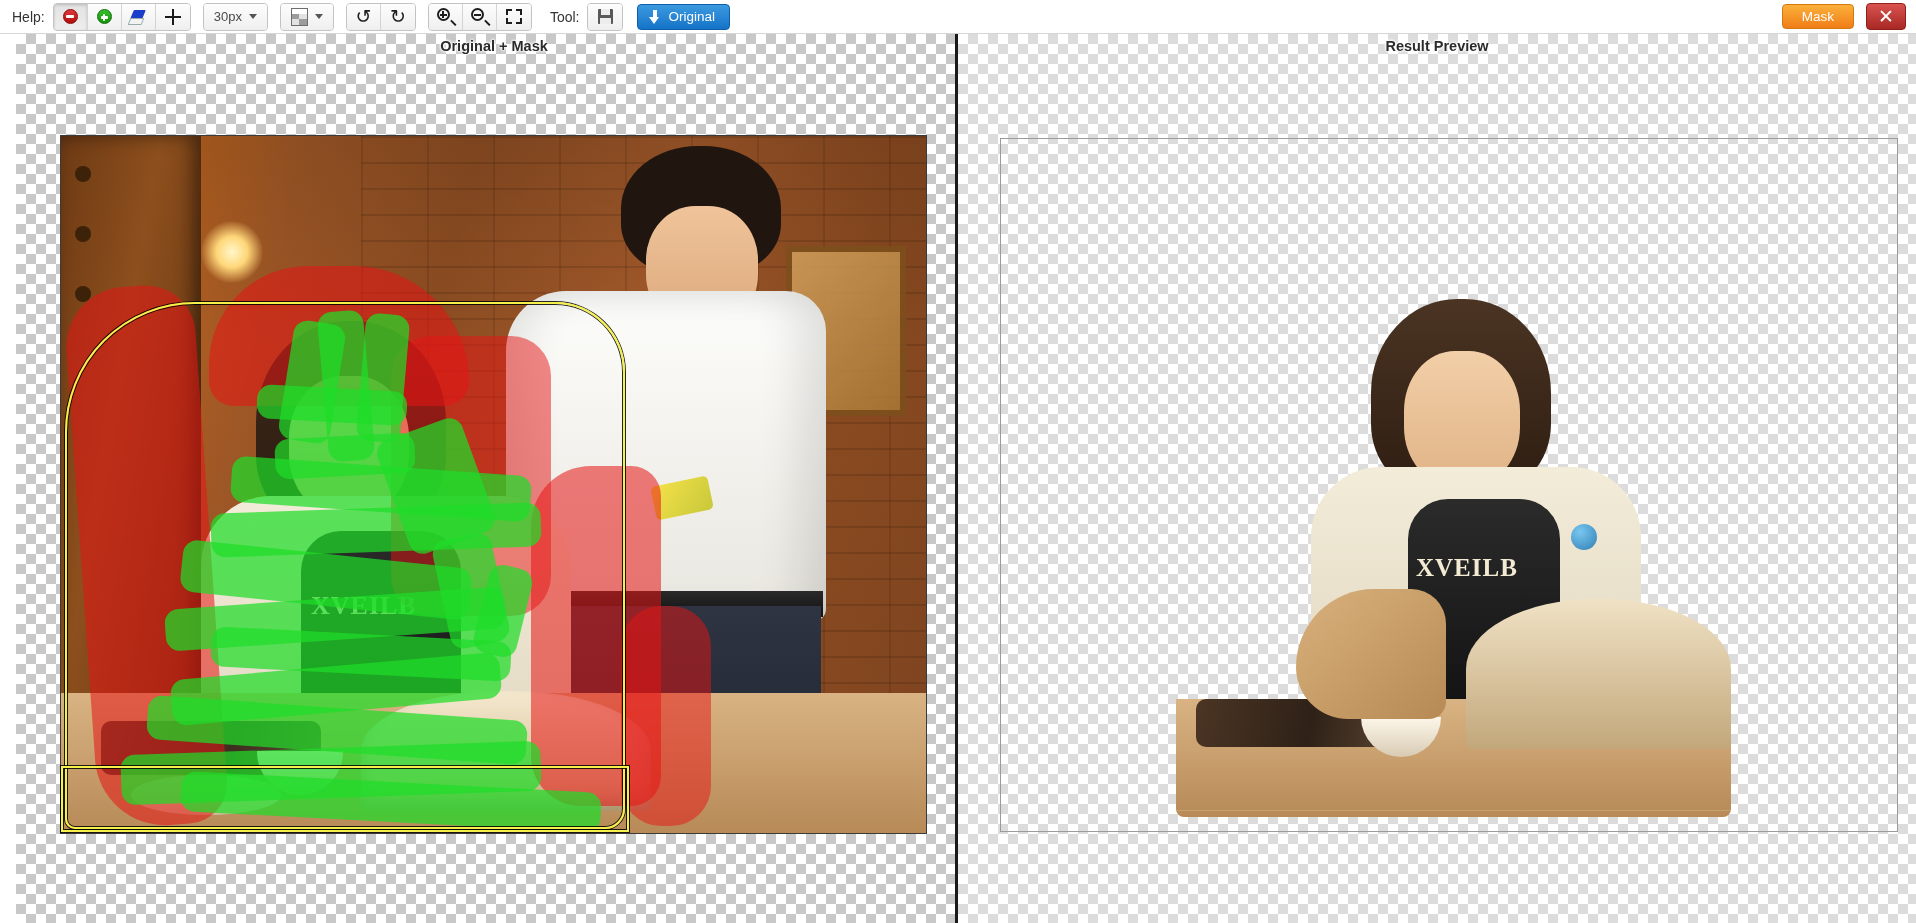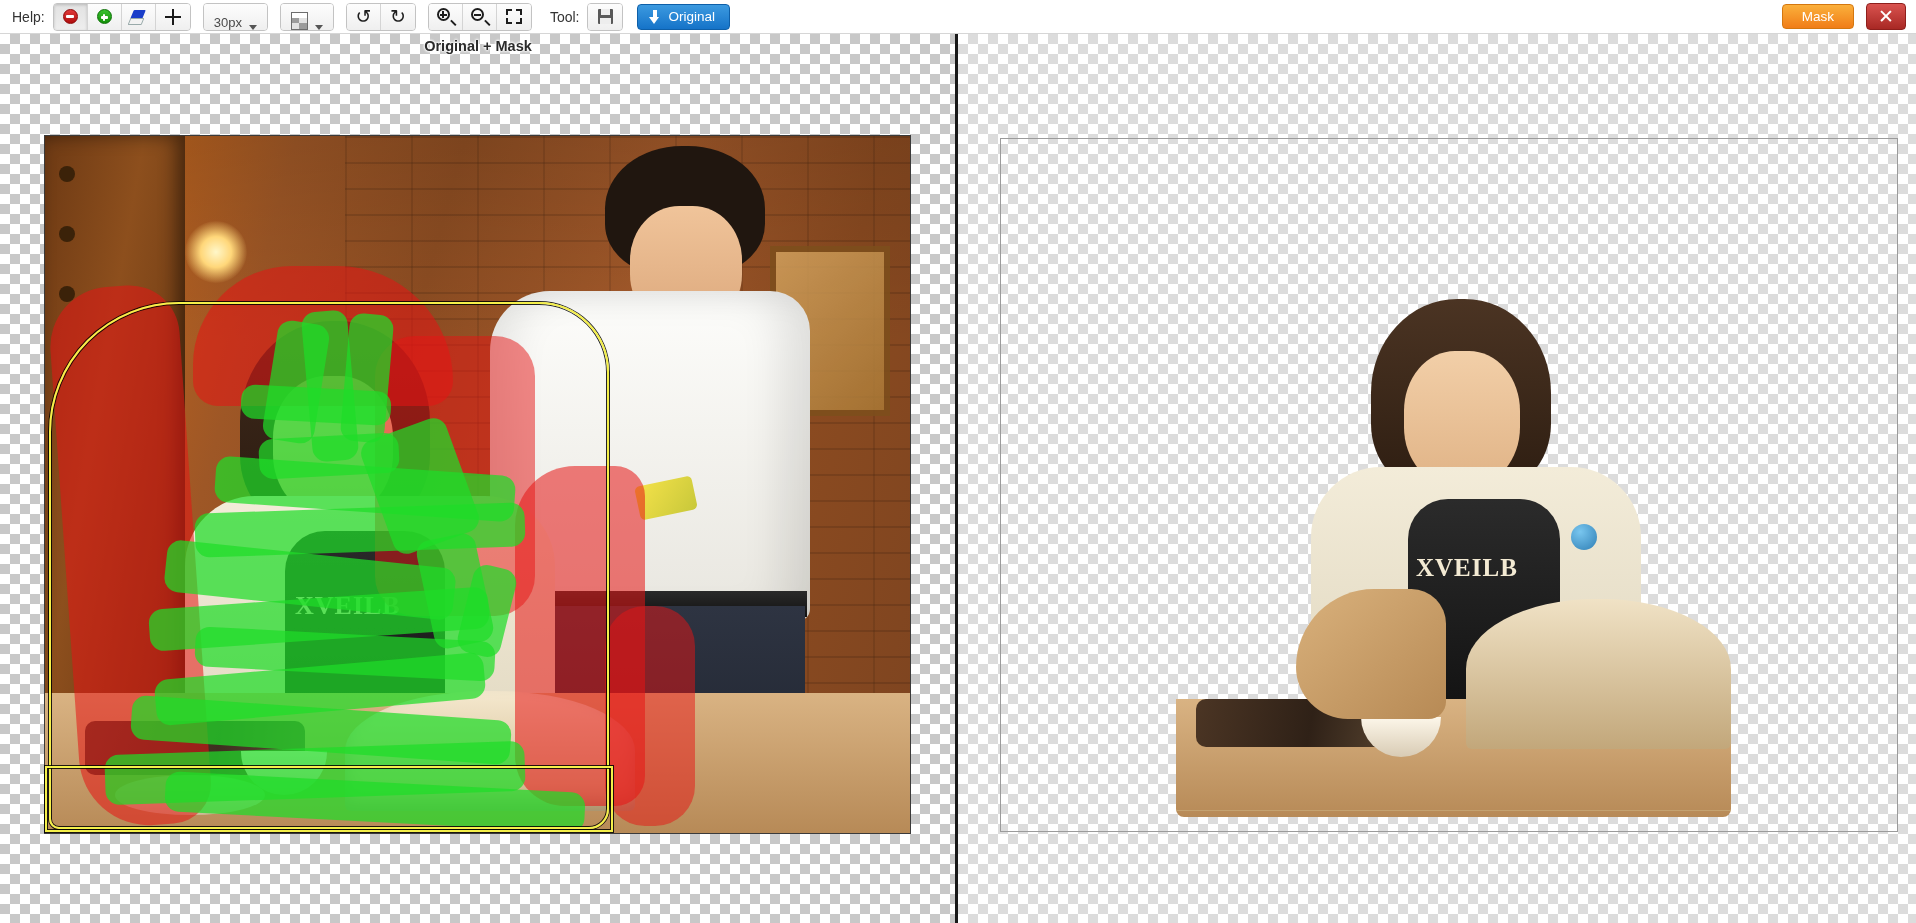--- a/index.html
+++ b/index.html
@@ -58,21 +58,21 @@
     border-right: 1px solid #d4d4d4;
     background: linear-gradient(to bottom, #fdfdfd 0%, #efefef 100%);
     cursor: pointer;
     position: relative;
   }
   .tb-btn:last-child { border-right: none; }
   .tb-btn.active {
     background: linear-gradient(to bottom, #e2e2e2 0%, #eeeeee 100%);
     box-shadow: inset 0 1px 3px rgba(0,0,0,.18);
   }
-  .tb-btn.wide { width: auto; padding: 0 10px; gap: 7px; align-items: flex-end; }
+  .tb-btn.wide { width: auto; padding: 0 10px; gap: 7px; }
   .tb-text { font-size: 13px; color: #4a4a4a; white-space: nowrap; }
   .caret {
     width: 0; height: 0;
     border-left: 4px solid transparent;
     border-right: 4px solid transparent;
     border-top: 5px solid #555;
   }
 
   
   .ic-deny {
@@ -192,21 +192,21 @@
     cursor: pointer; margin-right: 4px;
   }
   .close-x { color: #fff; font-size: 19px; line-height: 1; font-weight: 300; }
 
   
   #workspace {
     position: absolute; left: 0; top: 34px;
     width: 1916px; height: 889px;
   }
   .panel { position: absolute; top: 0; height: 889px; overflow: hidden; }
-  #panel-left  { left: 0;    width: 956px; }
+  #panel-left  { left: 16px;    width: 956px; }
   #panel-right { left: 958px; width: 958px; }
   #panel-divider {
     position: absolute; left: 955px; top: 0;
     width: 3px; height: 889px; background: #1a1a1a; z-index: 20;
   }
   .panel-title {
     position: absolute; top: 4px; left: 0; width: 100%;
     text-align: center; font-size: 14.5px; font-weight: bold;
     color: #2b2b2b; z-index: 10; user-select: none;
     text-shadow: 0 0 3px #fff, 0 0 3px #fff, 0 0 3px #fff, 0 0 2px #fff;
@@ -600,20 +600,21 @@
         <span style="left:120px; top:646px; width:420px; height:40px; transform:rotate(3deg);"></span>
         <span style="left:330px; top:290px; width:90px; height:120px; transform:rotate(-20deg);"></span>
       </div>
 
       <div class="ants"></div>
       <div class="ants2"></div>
     </div>
   </div>
 
   <div class="panel checker-light" id="panel-right">
+    <div class="panel-title">Result Preview</div>
 
     <div id="result-frame">
       <div id="cutout">
         <div class="c-hair"></div>
         <div class="c-face"></div>
         <div class="c-jacket"></div>
         <div class="c-tee">
             <b>XVEILB</b>
           </div>
         <div class="c-table"></div>

